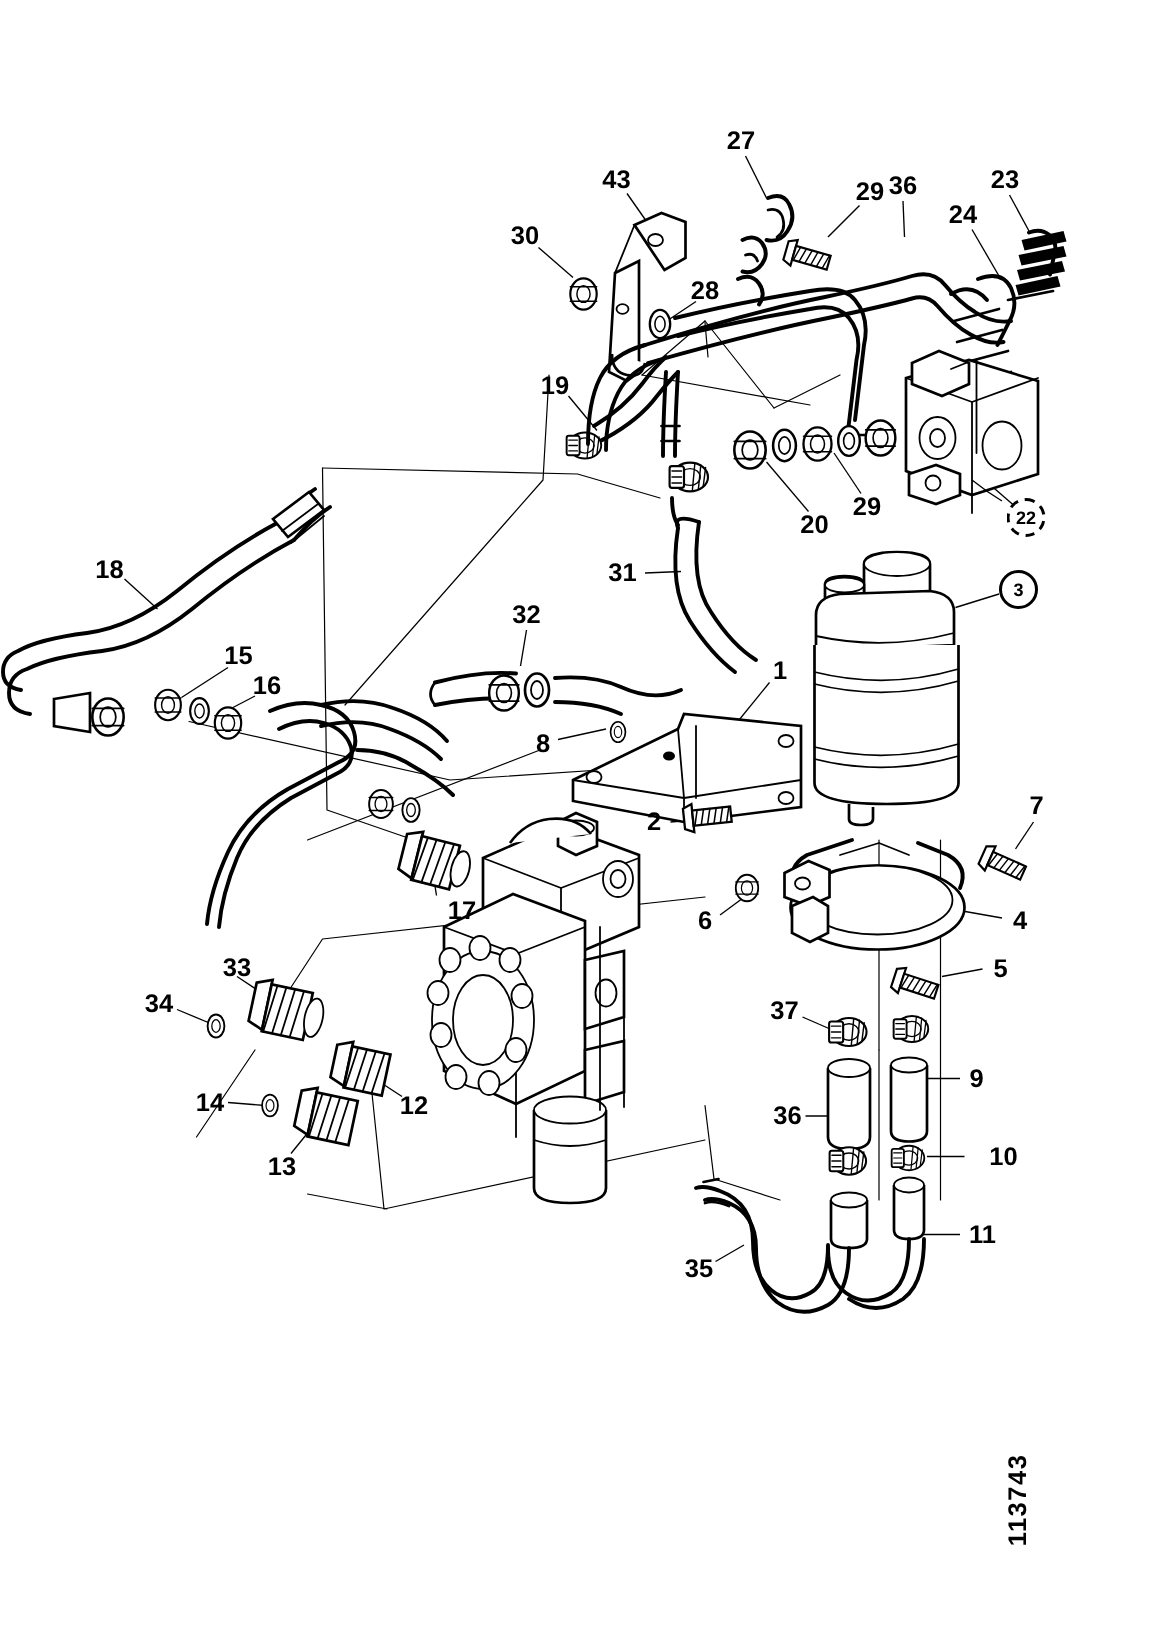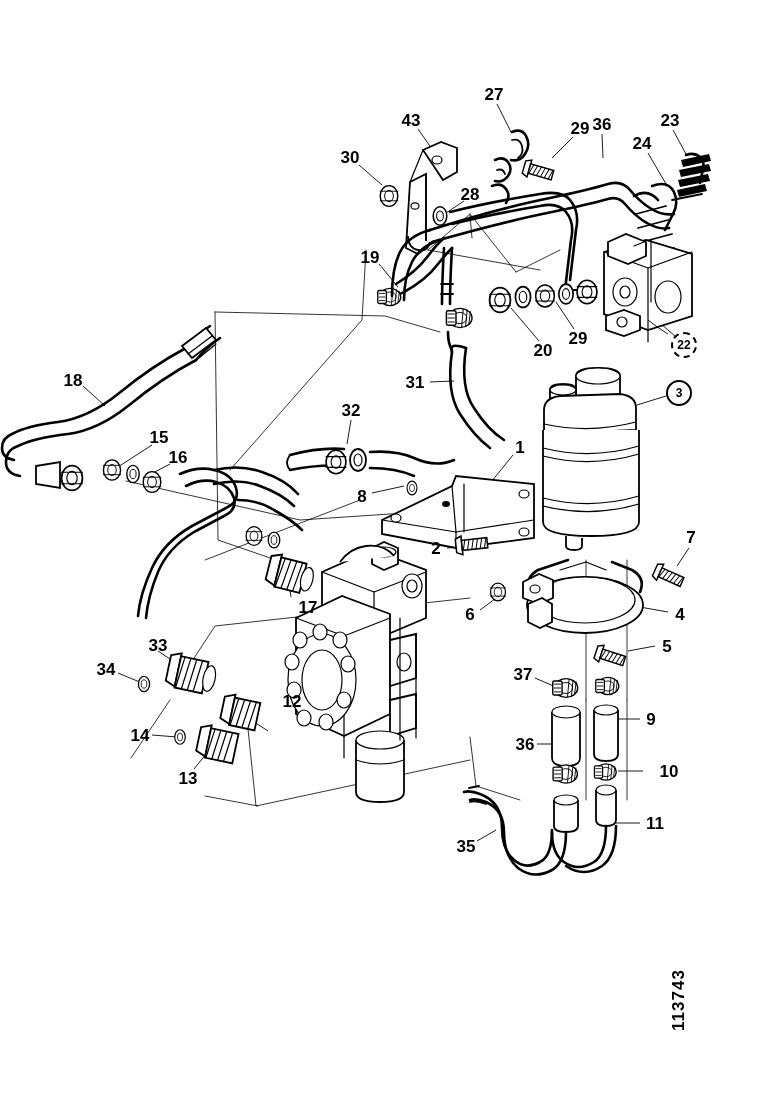--- a/index.html
+++ b/index.html
@@ -507,21 +507,21 @@
       <div class="callout" style="left: 436px; top: 548px;">2</div>
       <div class="callout circled" style="left: 679px; top: 393px;">3</div>
       <div class="callout" style="left: 680px; top: 614px;">4</div>
       <div class="callout" style="left: 667px; top: 646px;">5</div>
       <div class="callout" style="left: 470px; top: 614px;">6</div>
       <div class="callout" style="left: 691px; top: 537px;">7</div>
       <div class="callout" style="left: 362px; top: 496px;">8</div>
       <div class="callout" style="left: 651px; top: 719px;">9</div>
       <div class="callout" style="left: 657px; top: 771px; margin-left: 12px;">10</div>
       <div class="callout" style="left: 655px; top: 823px;">11</div>
-      <div class="callout" style="left: 276px; top: 701px; margin-left: 16px;">12</div>
+      <div class="callout" style="left: 276px; top: 737px;">12</div>
       <div class="callout" style="left: 188px; top: 778px;">13</div>
       <div class="callout" style="left: 140px; top: 735px;">14</div>
       <div class="callout" style="left: 159px; top: 437px;">15</div>
       <div class="callout" style="left: 178px; top: 457px;">16</div>
       <div class="callout" style="left: 273px; top: 607px; margin-left: 35px;">17</div>
       <div class="callout" style="left: 73px; top: 380px;">18</div>
       <div class="callout" style="left: 370px; top: 257px;">19</div>
       <div class="callout" style="left: 543px; top: 350px;">20</div>
       <div class="callout" style="left: 578px; top: 338px;">29</div>
       <div class="callout circled dashed" style="left: 684px; top: 345px;">22</div>

